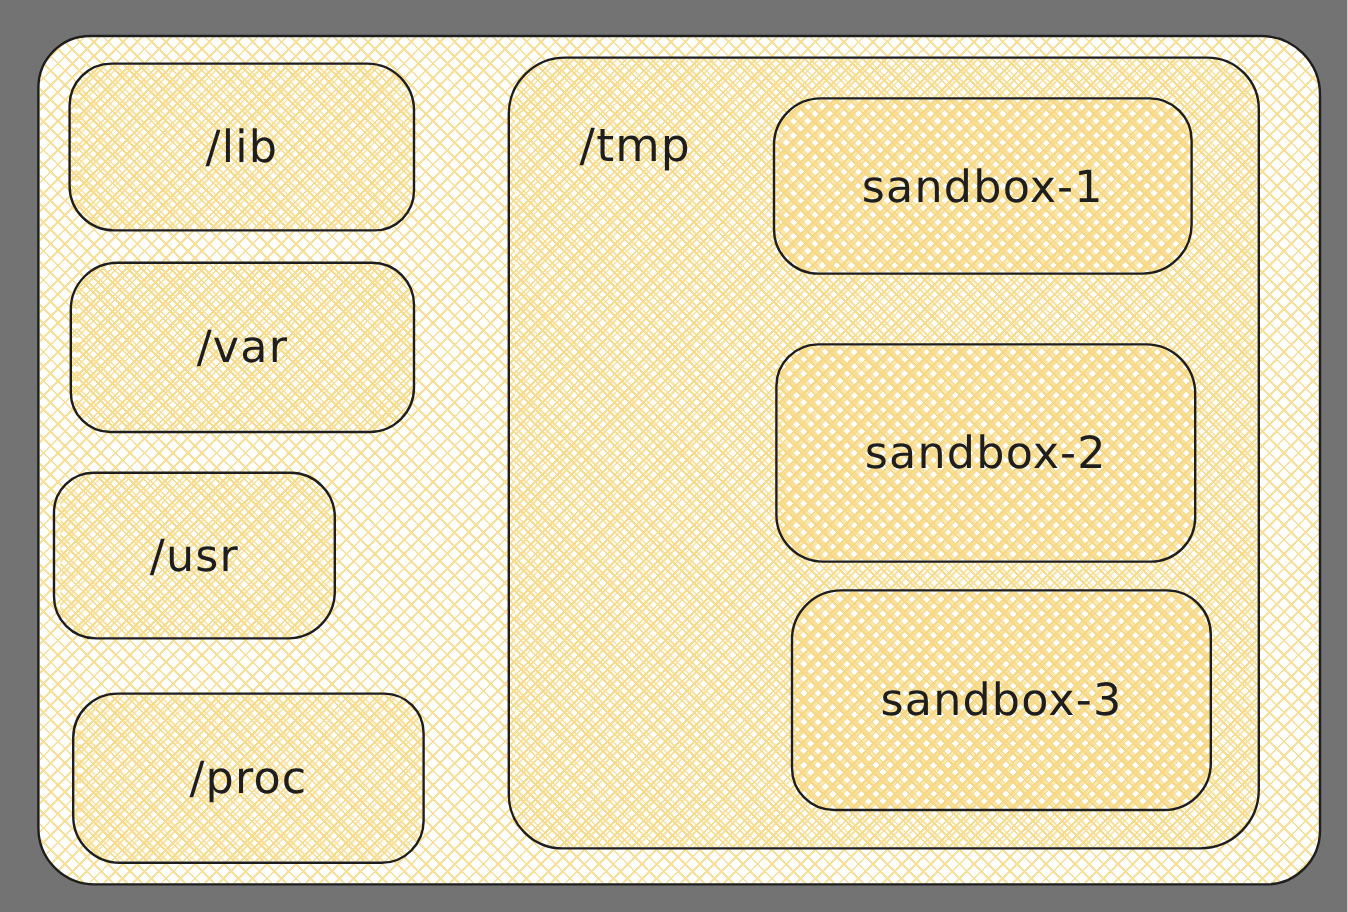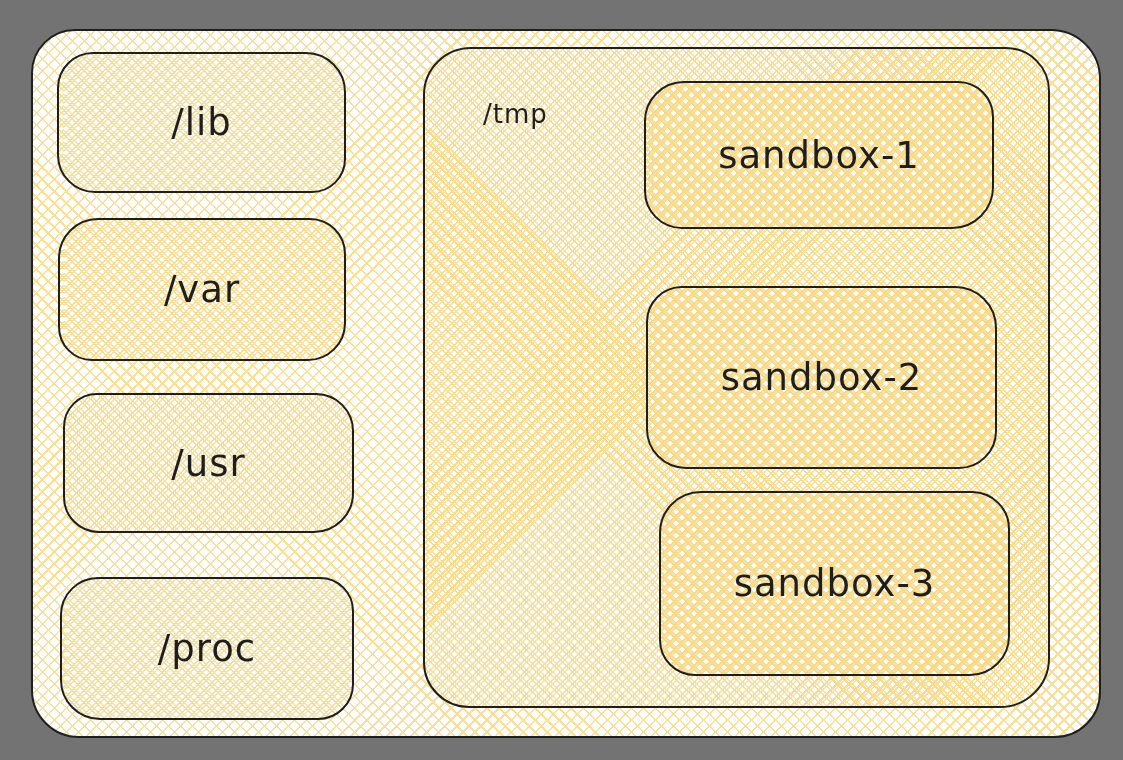--- a/index.html
+++ b/index.html
@@ -63,29 +63,29 @@
   }
   .label {
     font-size: 37px;
     font-weight: 500;
     letter-spacing: 1px;
     white-space: nowrap;
   }
 
   #box-lib  { left: 24px; top: 21px;  width: 289px; height: 141px; border-radius: 36px 40px 34px 38px; }
   #box-var  { left: 25px; top: 187px; width: 288px; height: 143px; border-radius: 40px 36px 38px 34px; }
-  #box-usr  { left: 30px; top: 362px; width: 291px; height: 140px; border-radius: 34px 38px 40px 36px; }
+  #box-usr  { left: 11px; top: 362px; width: 236px; height: 140px; border-radius: 34px 38px 40px 36px; }
   #box-proc { left: 27px; top: 546px; width: 294px; height: 143px; border-radius: 38px 34px 36px 40px; }
 
   #tmp-box  { left: 390px; top: 16px; width: 627px; height: 661px; border-radius: 48px 44px 50px 46px; }
   .tmp-label {
     position: absolute;
     left: 58px;
     top: 50px;
-    font-size: 26px;
+    font-size: 38px;
   }
 
   #sb-1 { left: 219px; top: 32px;  width: 350px; height: 148px; border-radius: 40px 36px 42px 38px; }
   #sb-2 { left: 221px; top: 237px; width: 351px; height: 183px; border-radius: 36px 42px 38px 40px; }
   #sb-3 { left: 234px; top: 442px; width: 351px; height: 185px; border-radius: 42px 38px 40px 36px; }
 </style>
 </head>
 <body>
 
 <div class="canvas">

